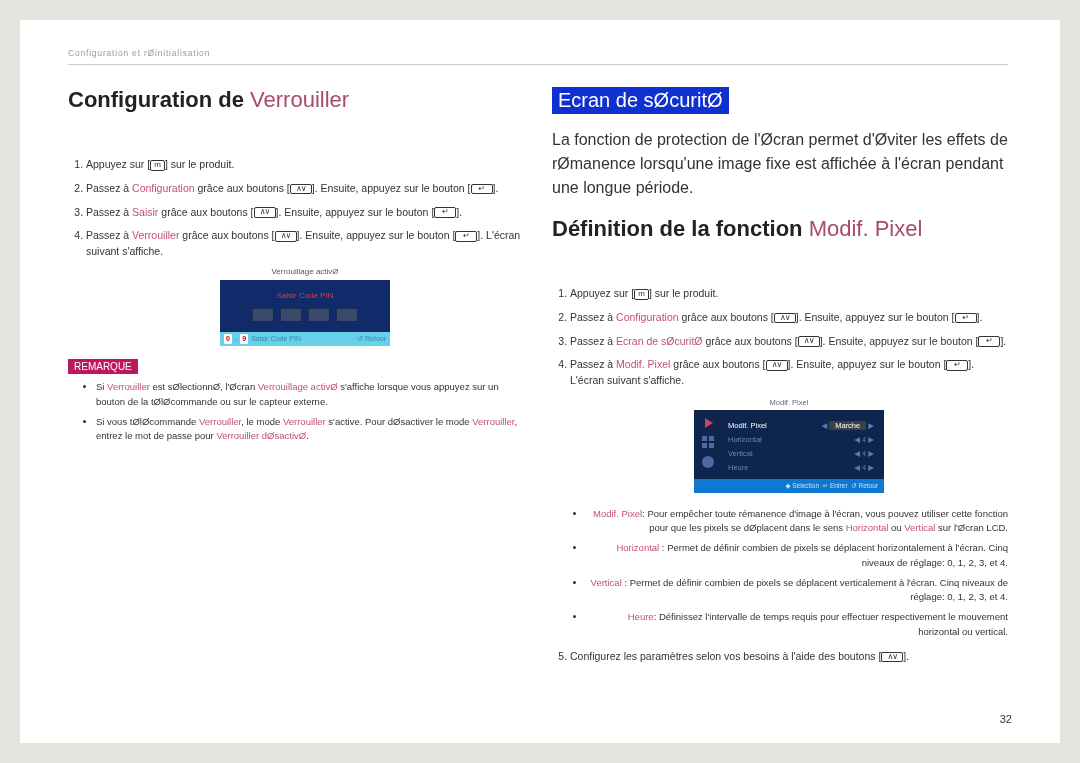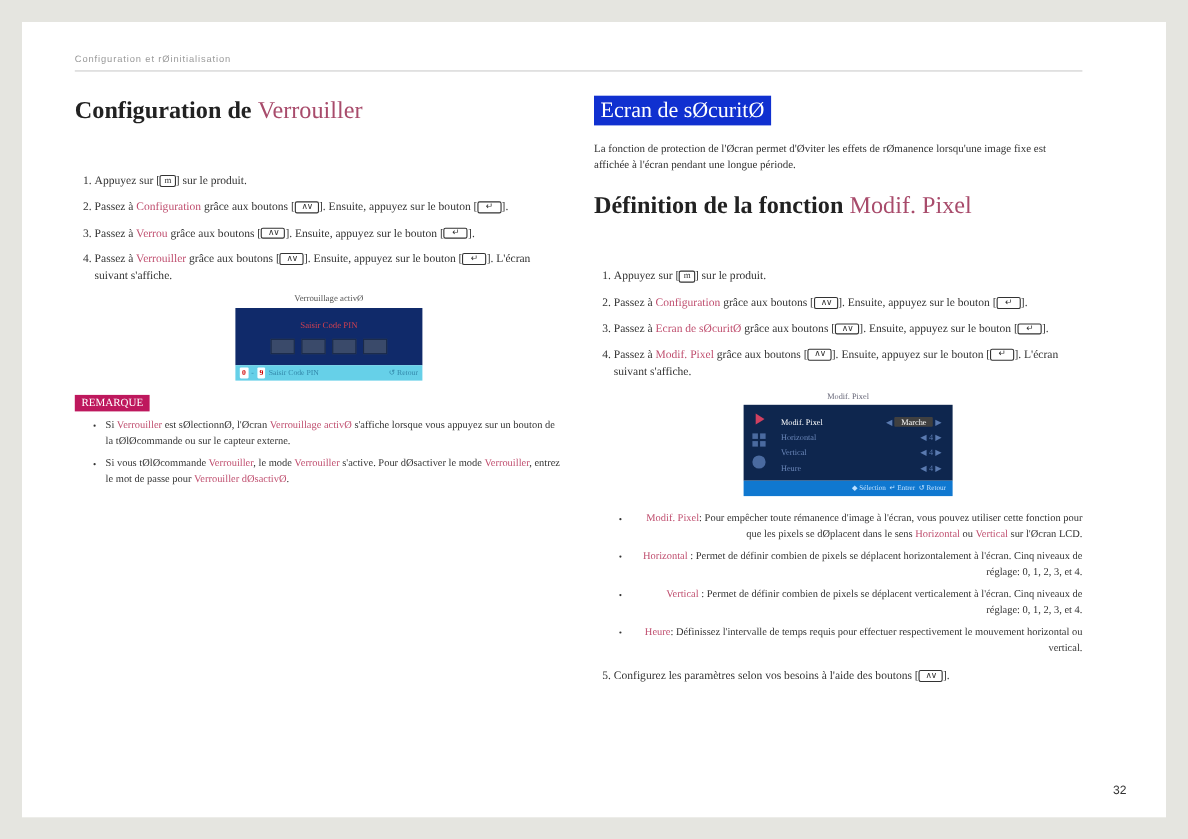--- a/index.html
+++ b/index.html
@@ -7,55 +7,54 @@
     background: #e5e5e0;
     font-family: Arial, Helvetica, sans-serif;
     width: 1080px;
     height: 763px;
     padding: 20px;
   }
   .page {
     background: #fff;
     width: 100%;
     height: 100%;
-    padding: 28px 76px 24px 48px;
+    padding: 28px 52px 24px 48px;
     position: relative;
   }
   .breadcrumb {
     font-size: 8.5px;
     color: #999;
     letter-spacing: 0.8px;
     border-bottom: 1px solid #ccc;
     padding-bottom: 6px;
     margin-bottom: 22px;
   }
   .columns {
     display: flex;
     gap: 28px;
-    font-family: Liberation Serif, serif;
   }
   .col { flex: 1; }
   .h1 {
     font-size: 22px;
     font-weight: bold;
     color: #222;
     margin-bottom: 14px;
   }
   .h1 .accent { color: #a84b6b; font-weight: normal; }
   .h1-highlight {
     background: #1030d0;
     color: #fff;
     display: inline-block;
     padding: 2px 6px;
     font-size: 20px;
     font-weight: normal;
     margin-bottom: 14px;
   }
   .intro {
-    font-size: 10px;
+    font-size: 16px;
     color: #333;
     line-height: 1.5;
     margin-bottom: 16px;
   }
   ol.steps {
     list-style: decimal;
     padding-left: 18px;
     font-size: 10.5px;
     color: #333;
     line-height: 1.5;
@@ -167,21 +166,21 @@
   .mp-footer {
     background: #1078d0;
     color: #bde0ff;
     font-size: 6.5px;
     padding: 2px 6px;
     text-align: right;
   }
   .page-num {
     position: absolute;
     bottom: 18px;
-    right: 36px;
+    right: 48px;
     font-size: 11px;
     color: #333;
   }
 </style>
 </head>
 <body>
 
 <div class="page">
 
   <div class="breadcrumb">Configuration et rØinitialisation</div>
@@ -194,21 +193,21 @@
       </div>
 
       <ol class="steps">
         <li>
           <span>Appuyez sur [</span><span class="iconbox">m</span><span>] sur le produit.</span>
         </li>
         <li>
           <span>Passez à </span><span class="kw">Configuration</span><span> grâce aux boutons [</span><span class="iconbox wide arrowpair">∧∨</span><span>]. Ensuite, appuyez sur le bouton [</span><span class="iconbox wide">↵</span><span>].</span>
         </li>
         <li>
-          <span>Passez à </span><span class="kw">Verrou</span><span> grâce aux boutons [</span><span class="iconbox wide arrowpair">∧∨</span><span>]. Ensuite, appuyez sur le bouton [</span><span class="iconbox wide">↵</span><span>].</span>
+          <span>Passez à </span><span class="kw">Saisir</span><span> grâce aux boutons [</span><span class="iconbox wide arrowpair">∧∨</span><span>]. Ensuite, appuyez sur le bouton [</span><span class="iconbox wide">↵</span><span>].</span>
         </li>
         <li>
           <span>Passez à </span><span class="kw">Verrouiller</span><span> grâce aux boutons [</span><span class="iconbox wide arrowpair">∧∨</span><span>]. Ensuite, appuyez sur le bouton [</span><span class="iconbox wide">↵</span><span>]. L'écran suivant s'affiche.</span>
 
           <div class="pin-panel">
             <div class="pin-title">Verrouillage activØ</div>
             <div class="pin-body">
               <div class="pin-label">Saisir Code PIN</div>
               <div class="pin-boxes">
                 <div class="pin-box"></div>

